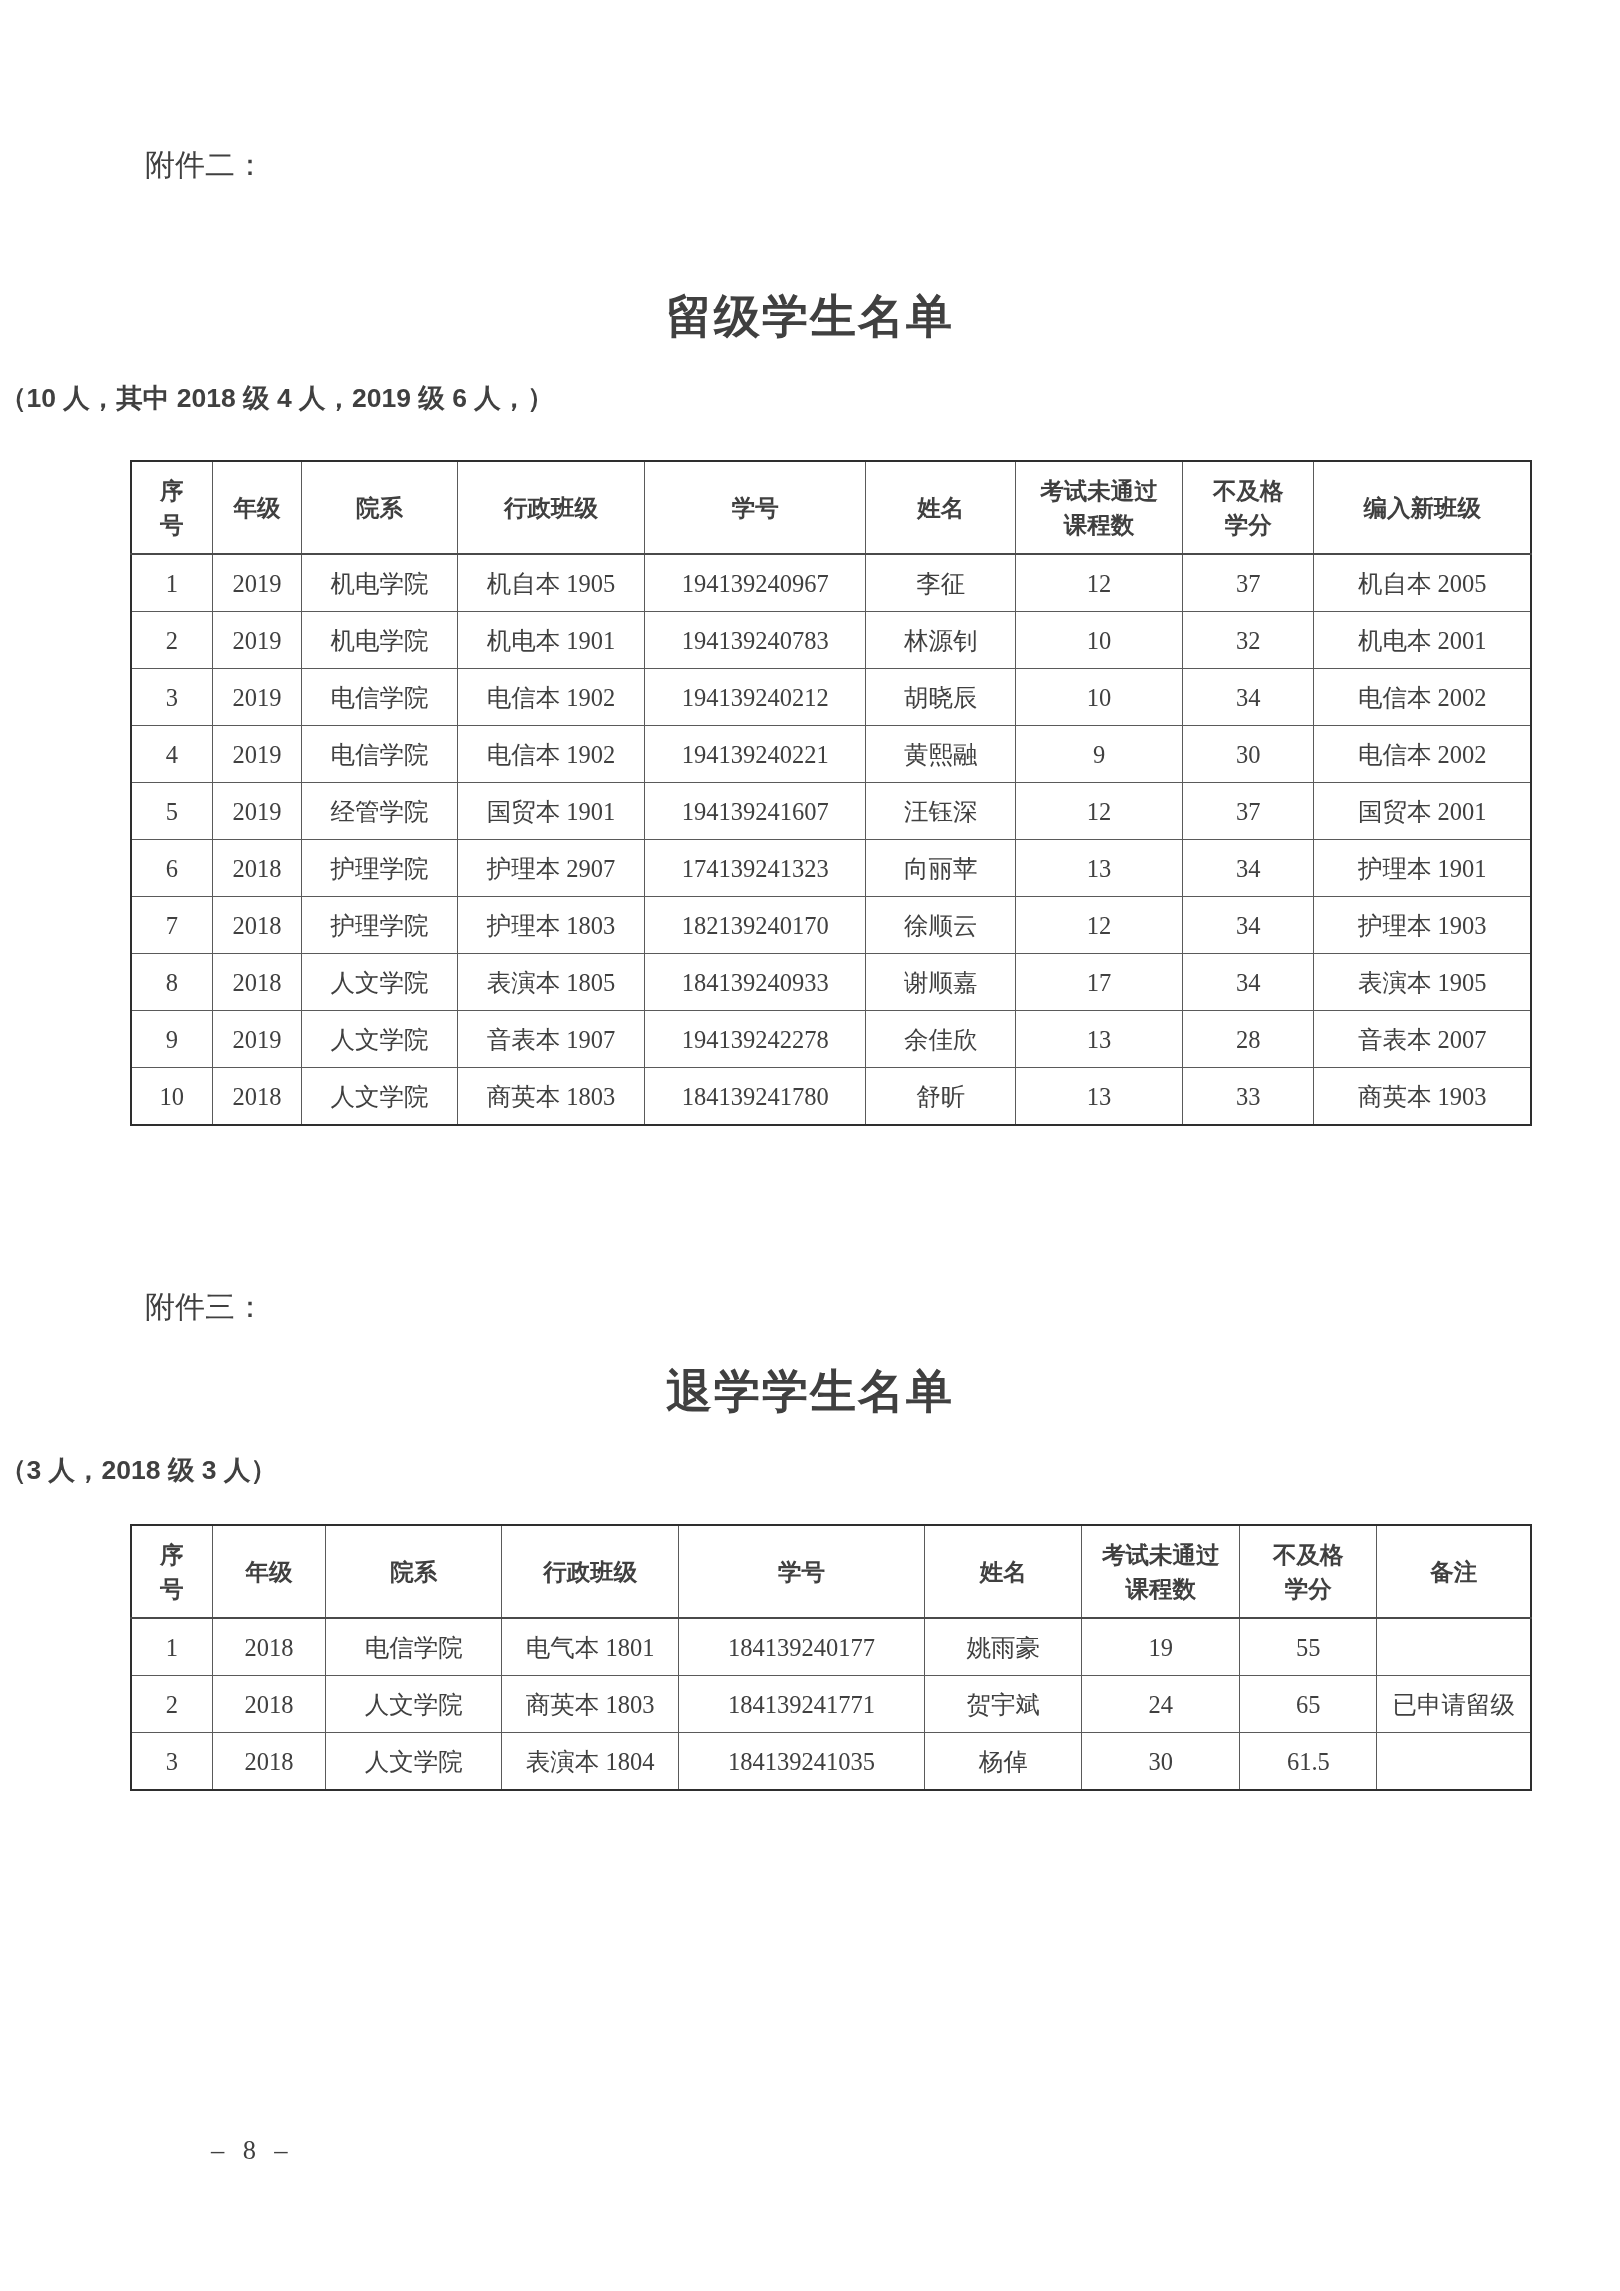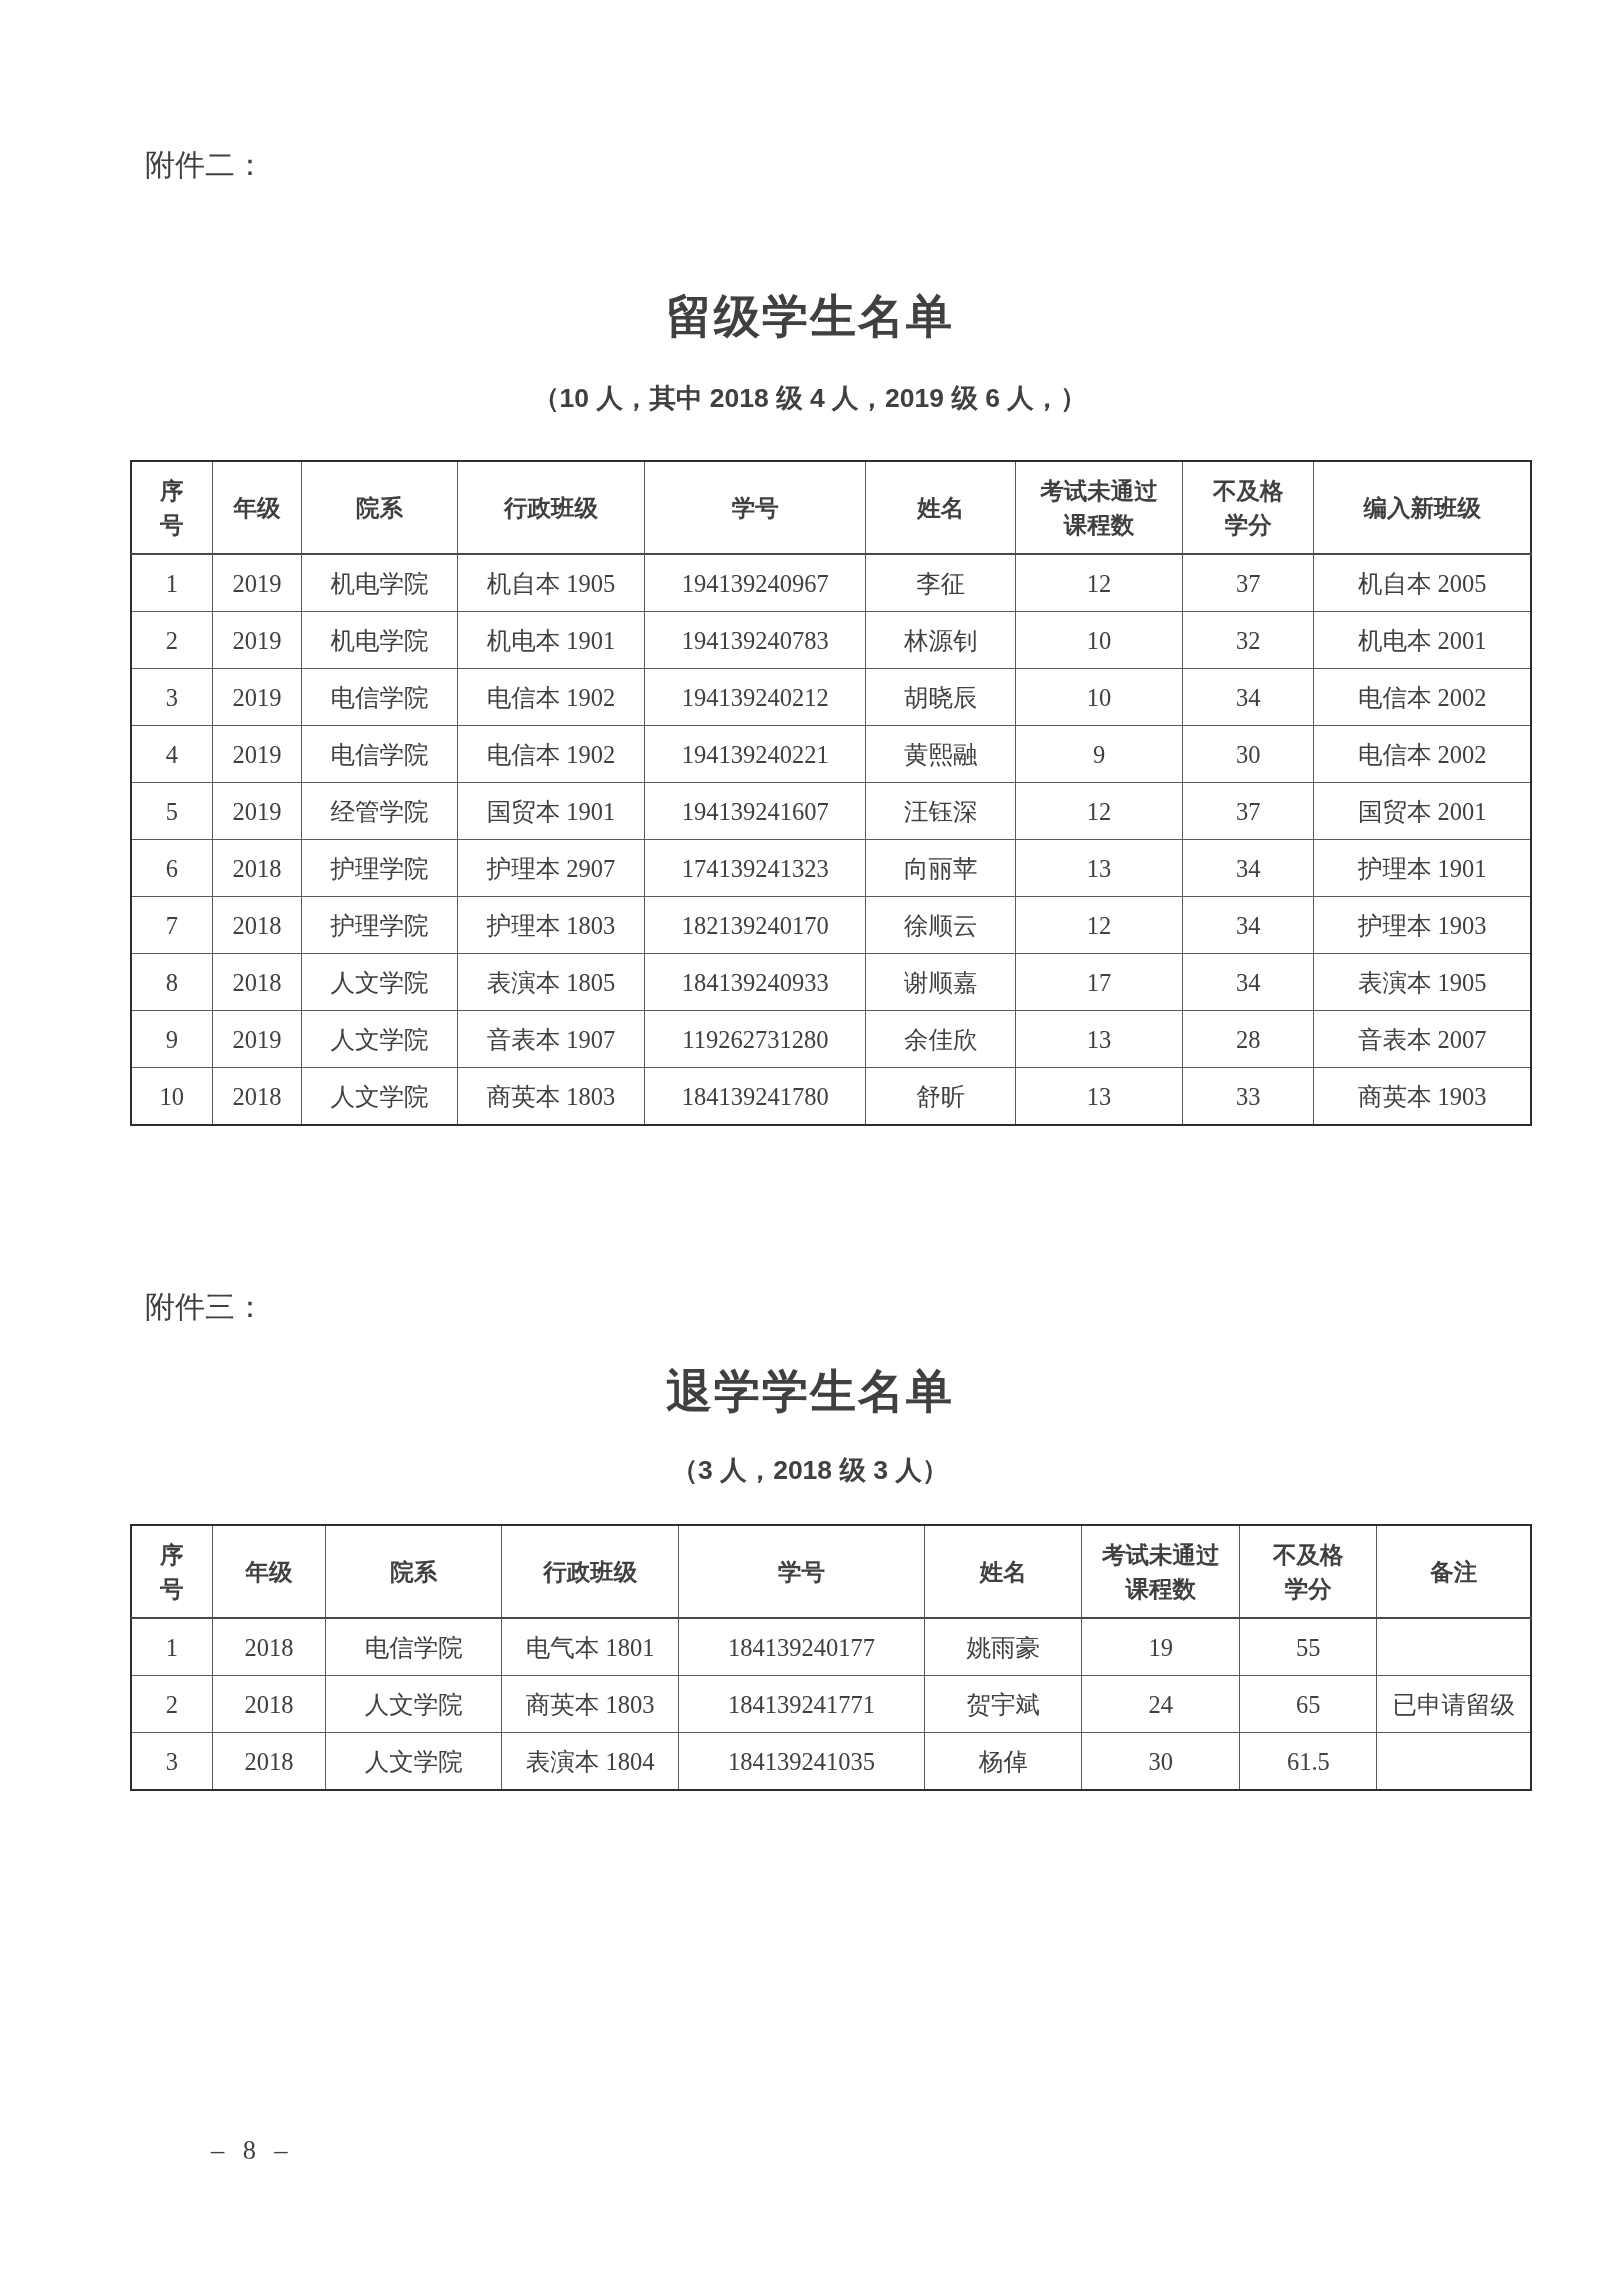--- a/index.html
+++ b/index.html
@@ -20,21 +20,20 @@
   .doc-title{
     margin:104px 0 0 0;
     text-align:center;
     font-size:46px;line-height:61px;font-weight:700;
     letter-spacing:2px;
     font-family:"Liberation Serif", serif;
   }
   .doc-title.second{margin-top:37px;}
   .doc-subtitle{
     margin:35px 0 0 0;
-    text-align:center;
     font-size:26.5px;line-height:33px;font-weight:700;
     font-family:"Liberation Sans", sans-serif;
   }
   .doc-subtitle.second{margin-top:32px;}
   table.doc-table{
     margin:45px 0 0 130px;
     width:1402px;
     border-collapse:collapse;
     table-layout:fixed;
     border:2.9px solid #2e2e2e;
@@ -221,21 +220,21 @@
             <td>谢顺嘉</td>
             <td>17</td>
             <td>34</td>
             <td>表演本 1905</td>
           </tr>
           <tr>
             <td>9</td>
             <td>2019</td>
             <td>人文学院</td>
             <td>音表本 1907</td>
-            <td>119262731280</td>
+            <td>194139242278</td>
             <td>余佳欣</td>
             <td>13</td>
             <td>28</td>
             <td>音表本 2007</td>
           </tr>
           <tr>
             <td>10</td>
             <td>2018</td>
             <td>人文学院</td>
             <td>商英本 1803</td>

